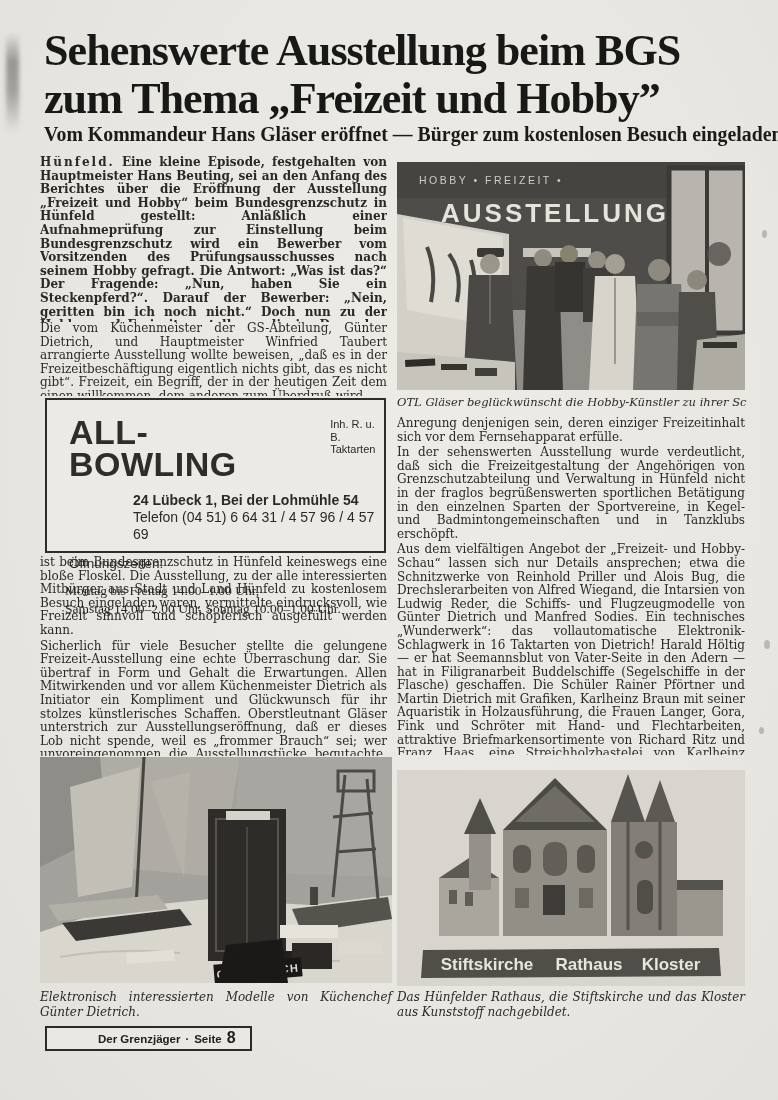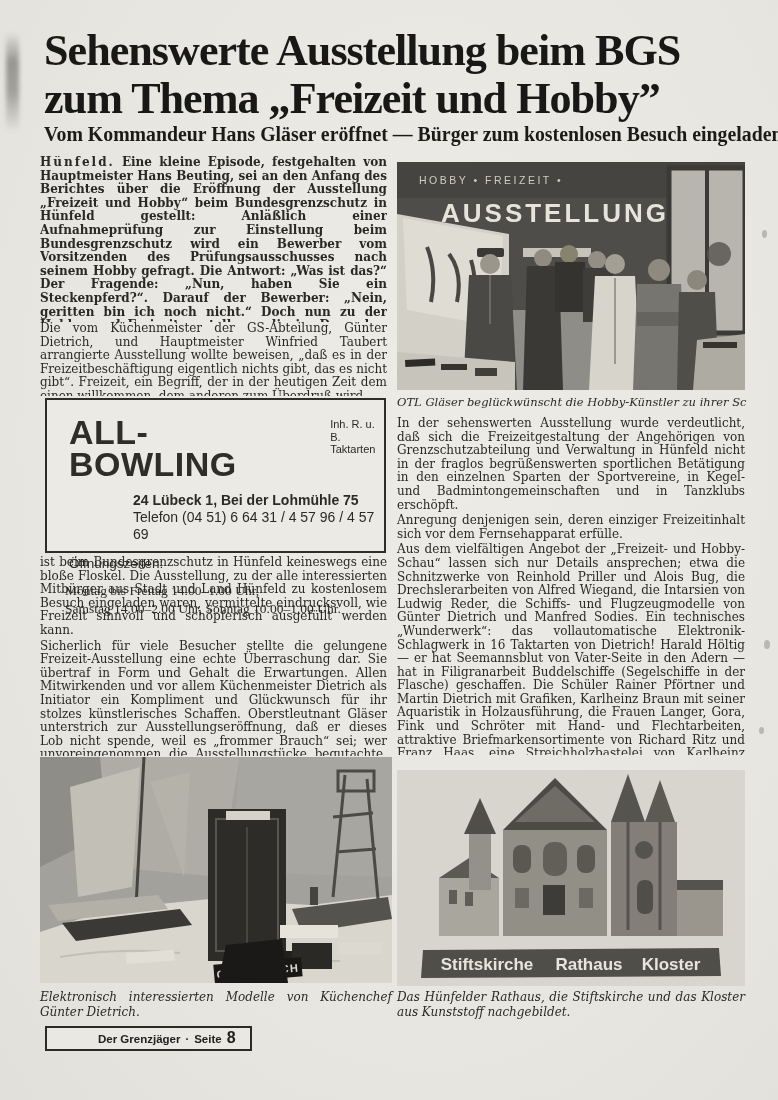--- a/index.html
+++ b/index.html
@@ -94,21 +94,21 @@
 
   <div class="adbox">
     <div class="ad-brand-row">
       <span class="ad-brand">ALL-BOWLING</span>
       <span class="ad-owner">
         <span style="display:block">Inh. R. u. B.</span>
         <span style="display:block">Taktarten</span>
       </span>
     </div>
     <div class="ad-address-block">
-      <div class="ad-address">24 Lübeck 1, Bei der Lohmühle 75</div>
+      <div class="ad-address">24 Lübeck 1, Bei der Lohmühle 54</div>
       <div class="ad-phone">Telefon (04 51) 6 64 31 / 4 57 96 / 4 57 69</div>
     </div>
     <div class="ad-hours-label">Öffnungszeiten:</div>
     <div class="ad-hours">
       <div>Montag bis Freitag 14.00–1.00 Uhr,</div>
       <div>Samstag 14.00–2.00 Uhr, Sonntag 10.00–1.00 Uhr.</div>
     </div>
   </div>
 
   <div class="bodytext" style="left:40px;top:556px;width:347px;height:200px;">
@@ -156,22 +156,22 @@
       <rect x="306" y="180" width="34" height="6" fill="#35342f"></rect>
       <polygon points="0,190 118,200 118,228 0,228" fill="#c7c4bc"></polygon>
       <rect x="8" y="198" width="30" height="7" fill="#2c2b28" transform="rotate(-3 8 198)"></rect>
       <rect x="44" y="202" width="26" height="6" fill="#35342f"></rect>
       <rect x="78" y="206" width="22" height="8" fill="#403f3a"></rect>
     </svg>
   </div>
   <div class="caption oneline" style="left:397px;top:395px;width:350px;">OTL Gläser beglückwünscht die Hobby-Künstler zu ihrer Schau.</div>
 
   <div class="bodytext" style="left:397px;top:417px;width:348px;height:338px;">
+    <p>Anregung denjenigen sein, deren einziger Freizeitinhalt sich vor dem Fernsehapparat erfülle.</p>
     <p>In der sehenswerten Ausstellung wurde verdeutlicht, daß sich die Freizeitgestaltung der Angehörigen von Grenzschutzabteilung und Verwaltung in Hünfeld nicht in der fraglos begrüßenswerten sportlichen Betätigung in den einzelnen Sparten der Sportvereine, in Kegel- und Badmintongemeinschaften und in Tanzklubs erschöpft.</p>
-    <p>Anregung denjenigen sein, deren einziger Freizeitinhalt sich vor dem Fernsehapparat erfülle.</p>
     <p>Aus dem vielfältigen Angebot der „Freizeit- und Hobby-Schau“ lassen sich nur Details ansprechen; etwa die Schnitzwerke von Reinhold Priller und Alois Bug, die Drechslerarbeiten von Alfred Wiegand, die Intarsien von Ludwig Reder, die Schiffs- und Flugzeugmodelle von Günter Dietrich und Manfred Sodies. Ein technisches „Wunderwerk“: das vollautomatische Elektronik-Schlagwerk in 16 Taktarten von Dietrich! Harald Höltig — er hat Seemannsblut von Vater-Seite in den Adern — hat in Filigranarbeit Buddelschiffe (Segelschiffe in der Flasche) geschaffen. Die Schüler Rainer Pförtner und Martin Dietrich mit Grafiken, Karlheinz Braun mit seiner Aquaristik in Holzausführung, die Frauen Langer, Gora, Fink und Schröter mit Hand- und Flechtarbeiten, attraktive Briefmarkensortimente von Richard Ritz und Franz Haas, eine Streichholzbastelei von Karlheinz Hammermeister oder die Motorradkonstruktion von Michael Fischbeck rundeten das Bild mancher Ausstellungsattraktionen ab. Schließlich nicht vergessen, der von Horst Bechmeyer und Lothar Höller kunstvoll und technisch perfekt angelegte Eisenbahnmodellbau.</p>
   </div>
 
   <div class="photo" style="left:40px;top:757px;width:352px;height:226px;">
     <svg width="352" height="226" viewBox="0 0 352 226">
       <rect width="352" height="226" fill="#a3a19b"></rect>
       <polygon points="0,0 70,0 40,90 0,110" fill="#8f8d87"></polygon>
       <polygon points="60,0 200,0 180,120 70,110" fill="#aeaca5"></polygon>
       <polygon points="200,0 352,0 352,120 190,115" fill="#a8a6a0"></polygon>
       <polygon points="30,30 100,10 92,130 38,140" fill="#c2bfb7"></polygon>

